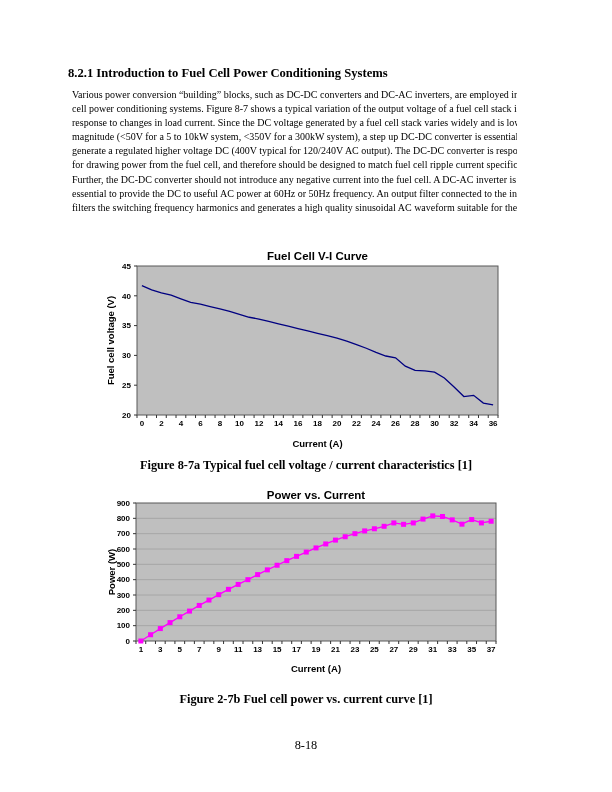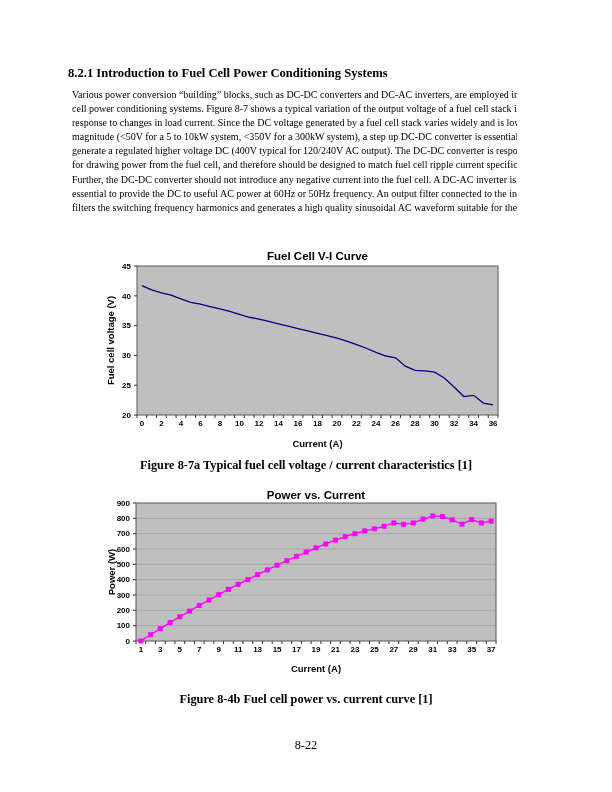--- a/index.html
+++ b/index.html
@@ -240,17 +240,17 @@
         <rect x="359.44594594594594" y="33.66" width="5" height="5" fill="#ff00ff"></rect>
         <rect x="369.1756756756757" y="29.060000000000002" width="5" height="5" fill="#ff00ff"></rect>
         <rect x="378.9054054054054" y="32.43333333333334" width="5" height="5" fill="#ff00ff"></rect>
         <rect x="388.63513513513516" y="30.74666666666667" width="5" height="5" fill="#ff00ff"></rect>
         <text x="216" y="11" text-anchor="middle" class="ctitle">Power vs. Current</text>
         <text x="216" y="184" text-anchor="middle" class="calabel">Current (A)</text>
         <text x="15" y="84" text-anchor="middle" transform="rotate(-90 15 84)" class="calabel">Power (W)</text>
       </svg>
   </div>
 
-  <div class="caption caption-b">Figure 8-4b Fuel cell power vs. current curve [1]</div>
-
-  <div class="page-number">8-22</div>
+  <div class="caption caption-b">Figure 2-7b Fuel cell power vs. current curve [1]</div>
+
+  <div class="page-number">8-18</div>
 
 </div>
 
 </body></html>

